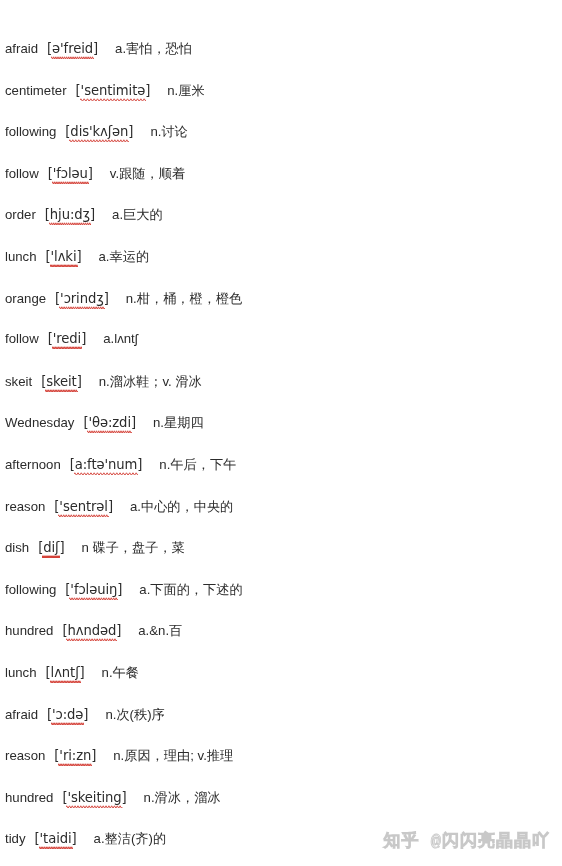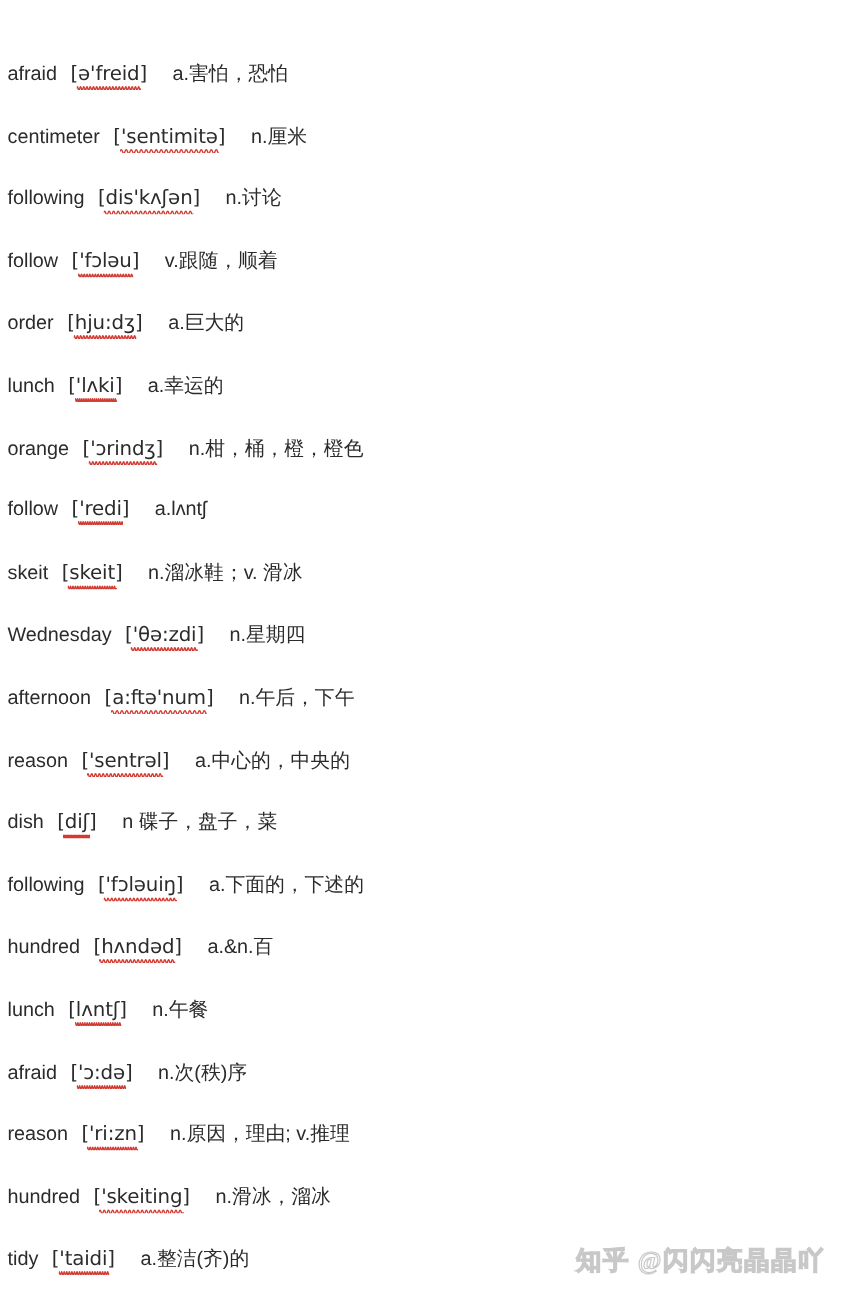--- a/index.html
+++ b/index.html
@@ -105,21 +105,21 @@
     position: absolute;
     right: 12px;
     bottom: 14px;
     font-size: 17px;
     font-weight: bold;
     color: transparent;
     -webkit-text-stroke: 0.8px rgba(155,155,155,0.55);
     letter-spacing: 1px;
     white-space: nowrap;
     user-select: none;
-    font-family: Liberation Serif, serif;
+    font-family: Liberation Mono, monospace;
   }
 </style>
 </head>
 <body>
 
 <div id="page">
 
 
   <div class="entries">
       <div class="entry"><span class="word">afraid</span><span class="gap-sm"></span><span class="phon-wrap"><span class="phon">[ə'freid]</span><span class="squiggle">

